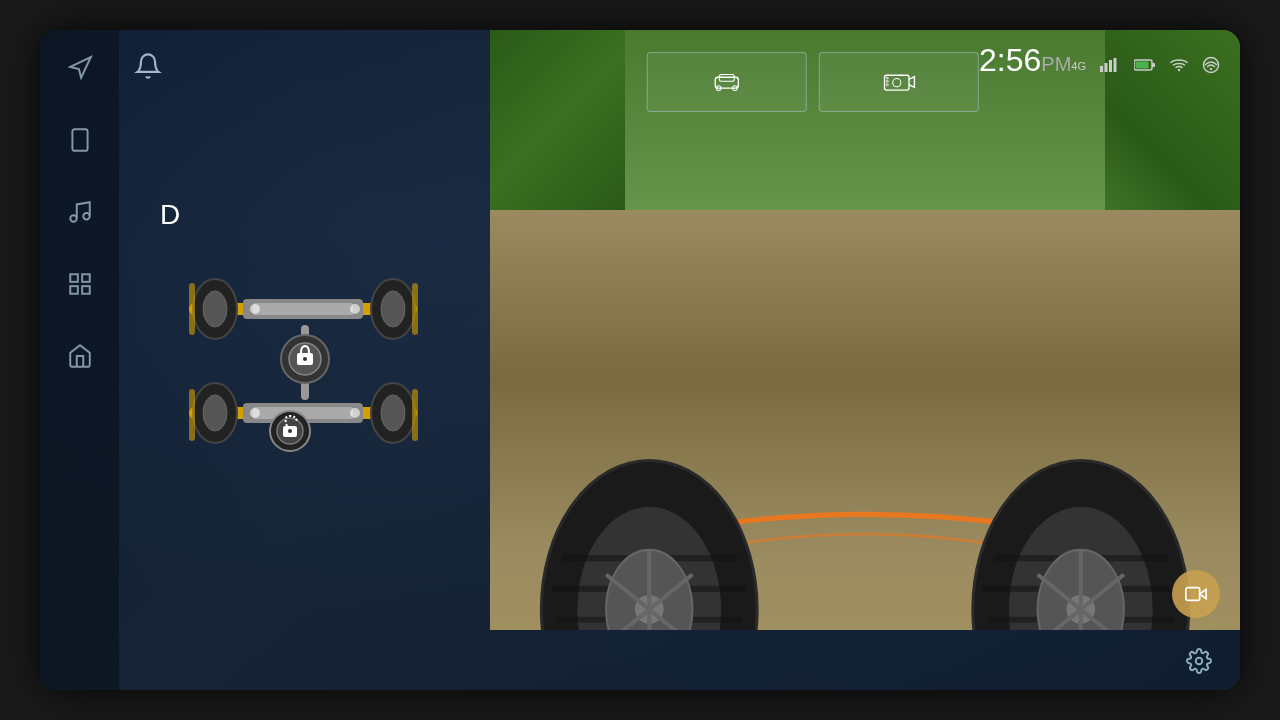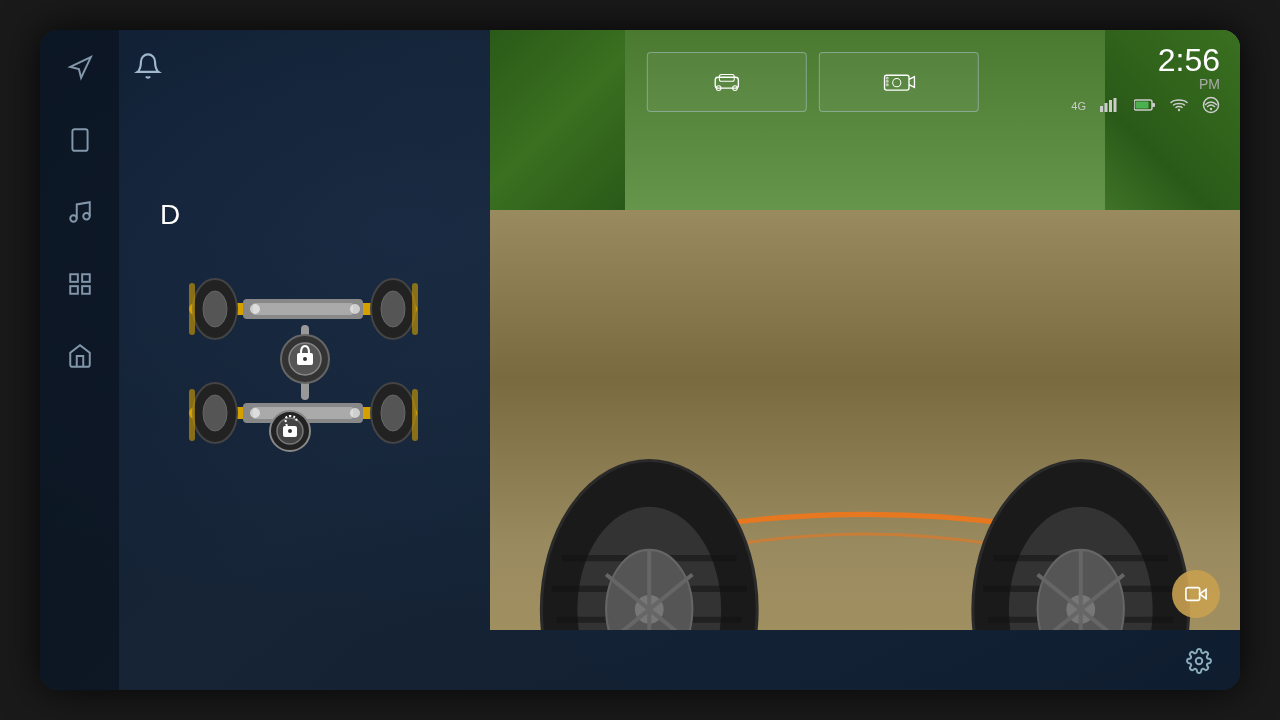--- a/index.html
+++ b/index.html
@@ -77,38 +77,37 @@
       stroke: #a0b8cc;
       stroke-width: 1.8;
     }
 
     
     .status-bar {
       position: absolute;
       top: 14px;
       right: 20px;
       display: flex;
-      flex-direction: column;
+      flex-direction: row;
       align-items: flex-end;
       z-index: 10;
       color: white;
     }
 
     .status-time {
       font-size: 32px;
       font-weight: 300;
       line-height: 1;
       color: #ffffff;
     }
 
     .status-ampm {
-      font-size: 14px;
+      font-size: 20px;
       color: #aaa;
       text-align: center;
-      margin-left: 28px;
     }
 
     .status-icons {
       display: flex;
       align-items: center;
       gap: 14px;
       margin-top: 4px;
     }
 
     .status-icons span {

